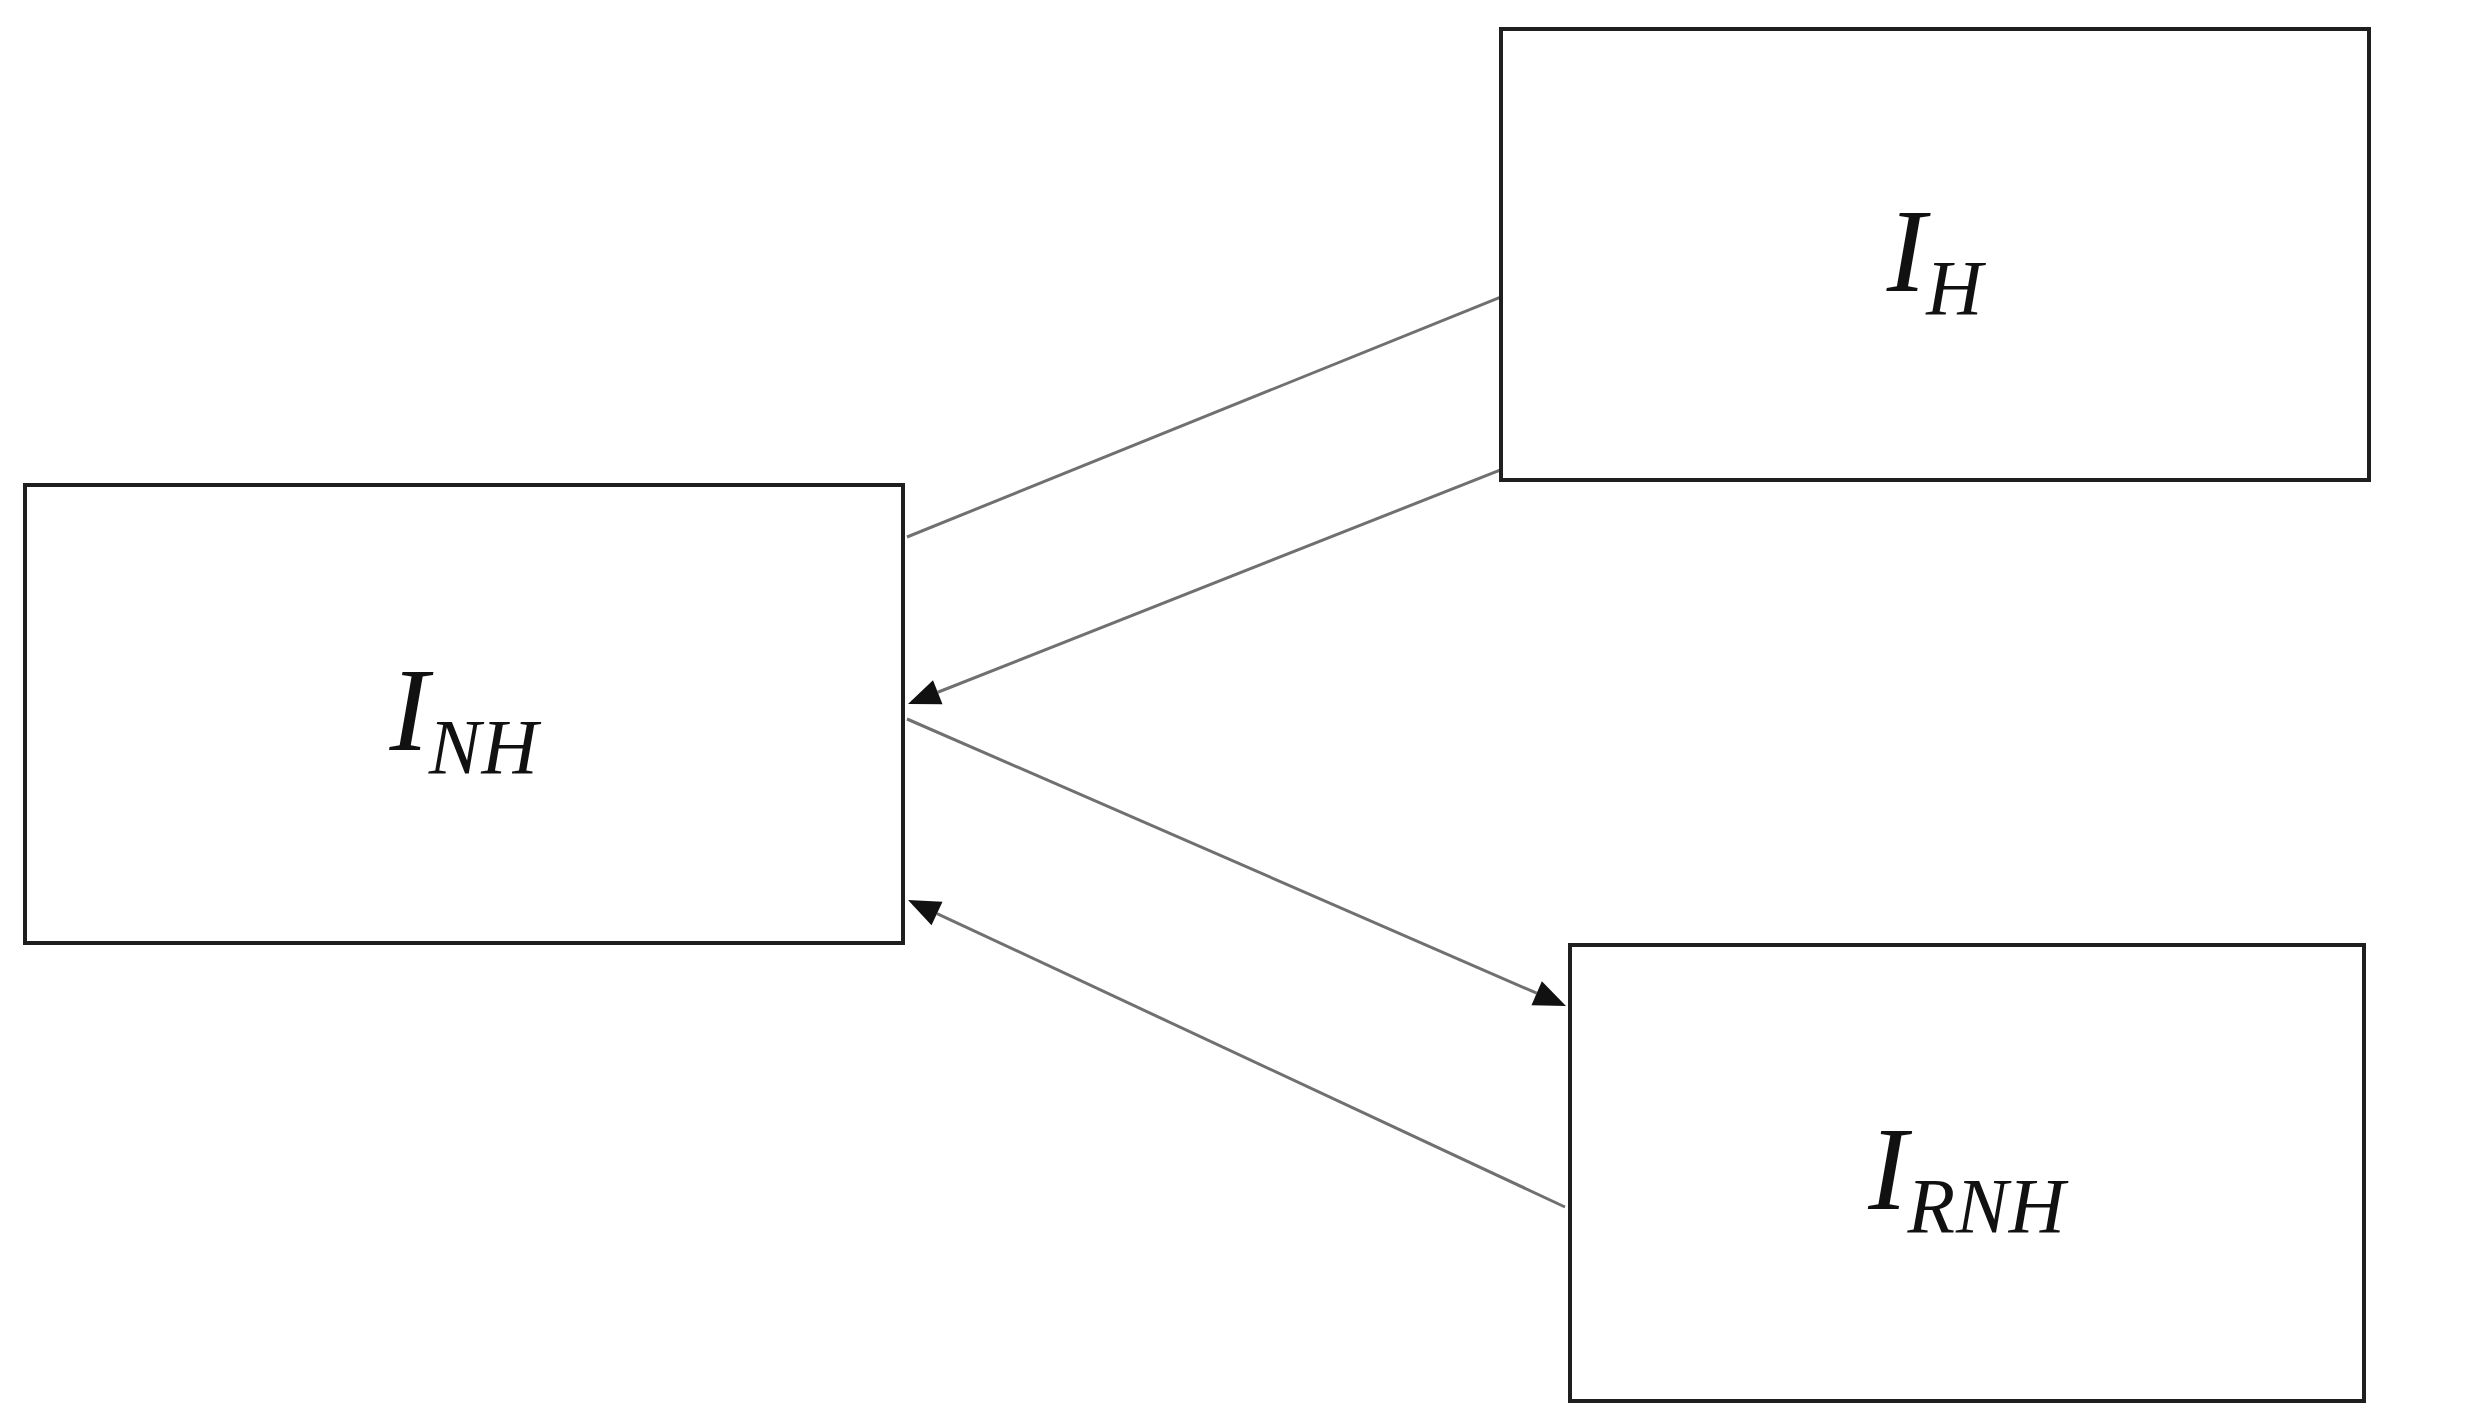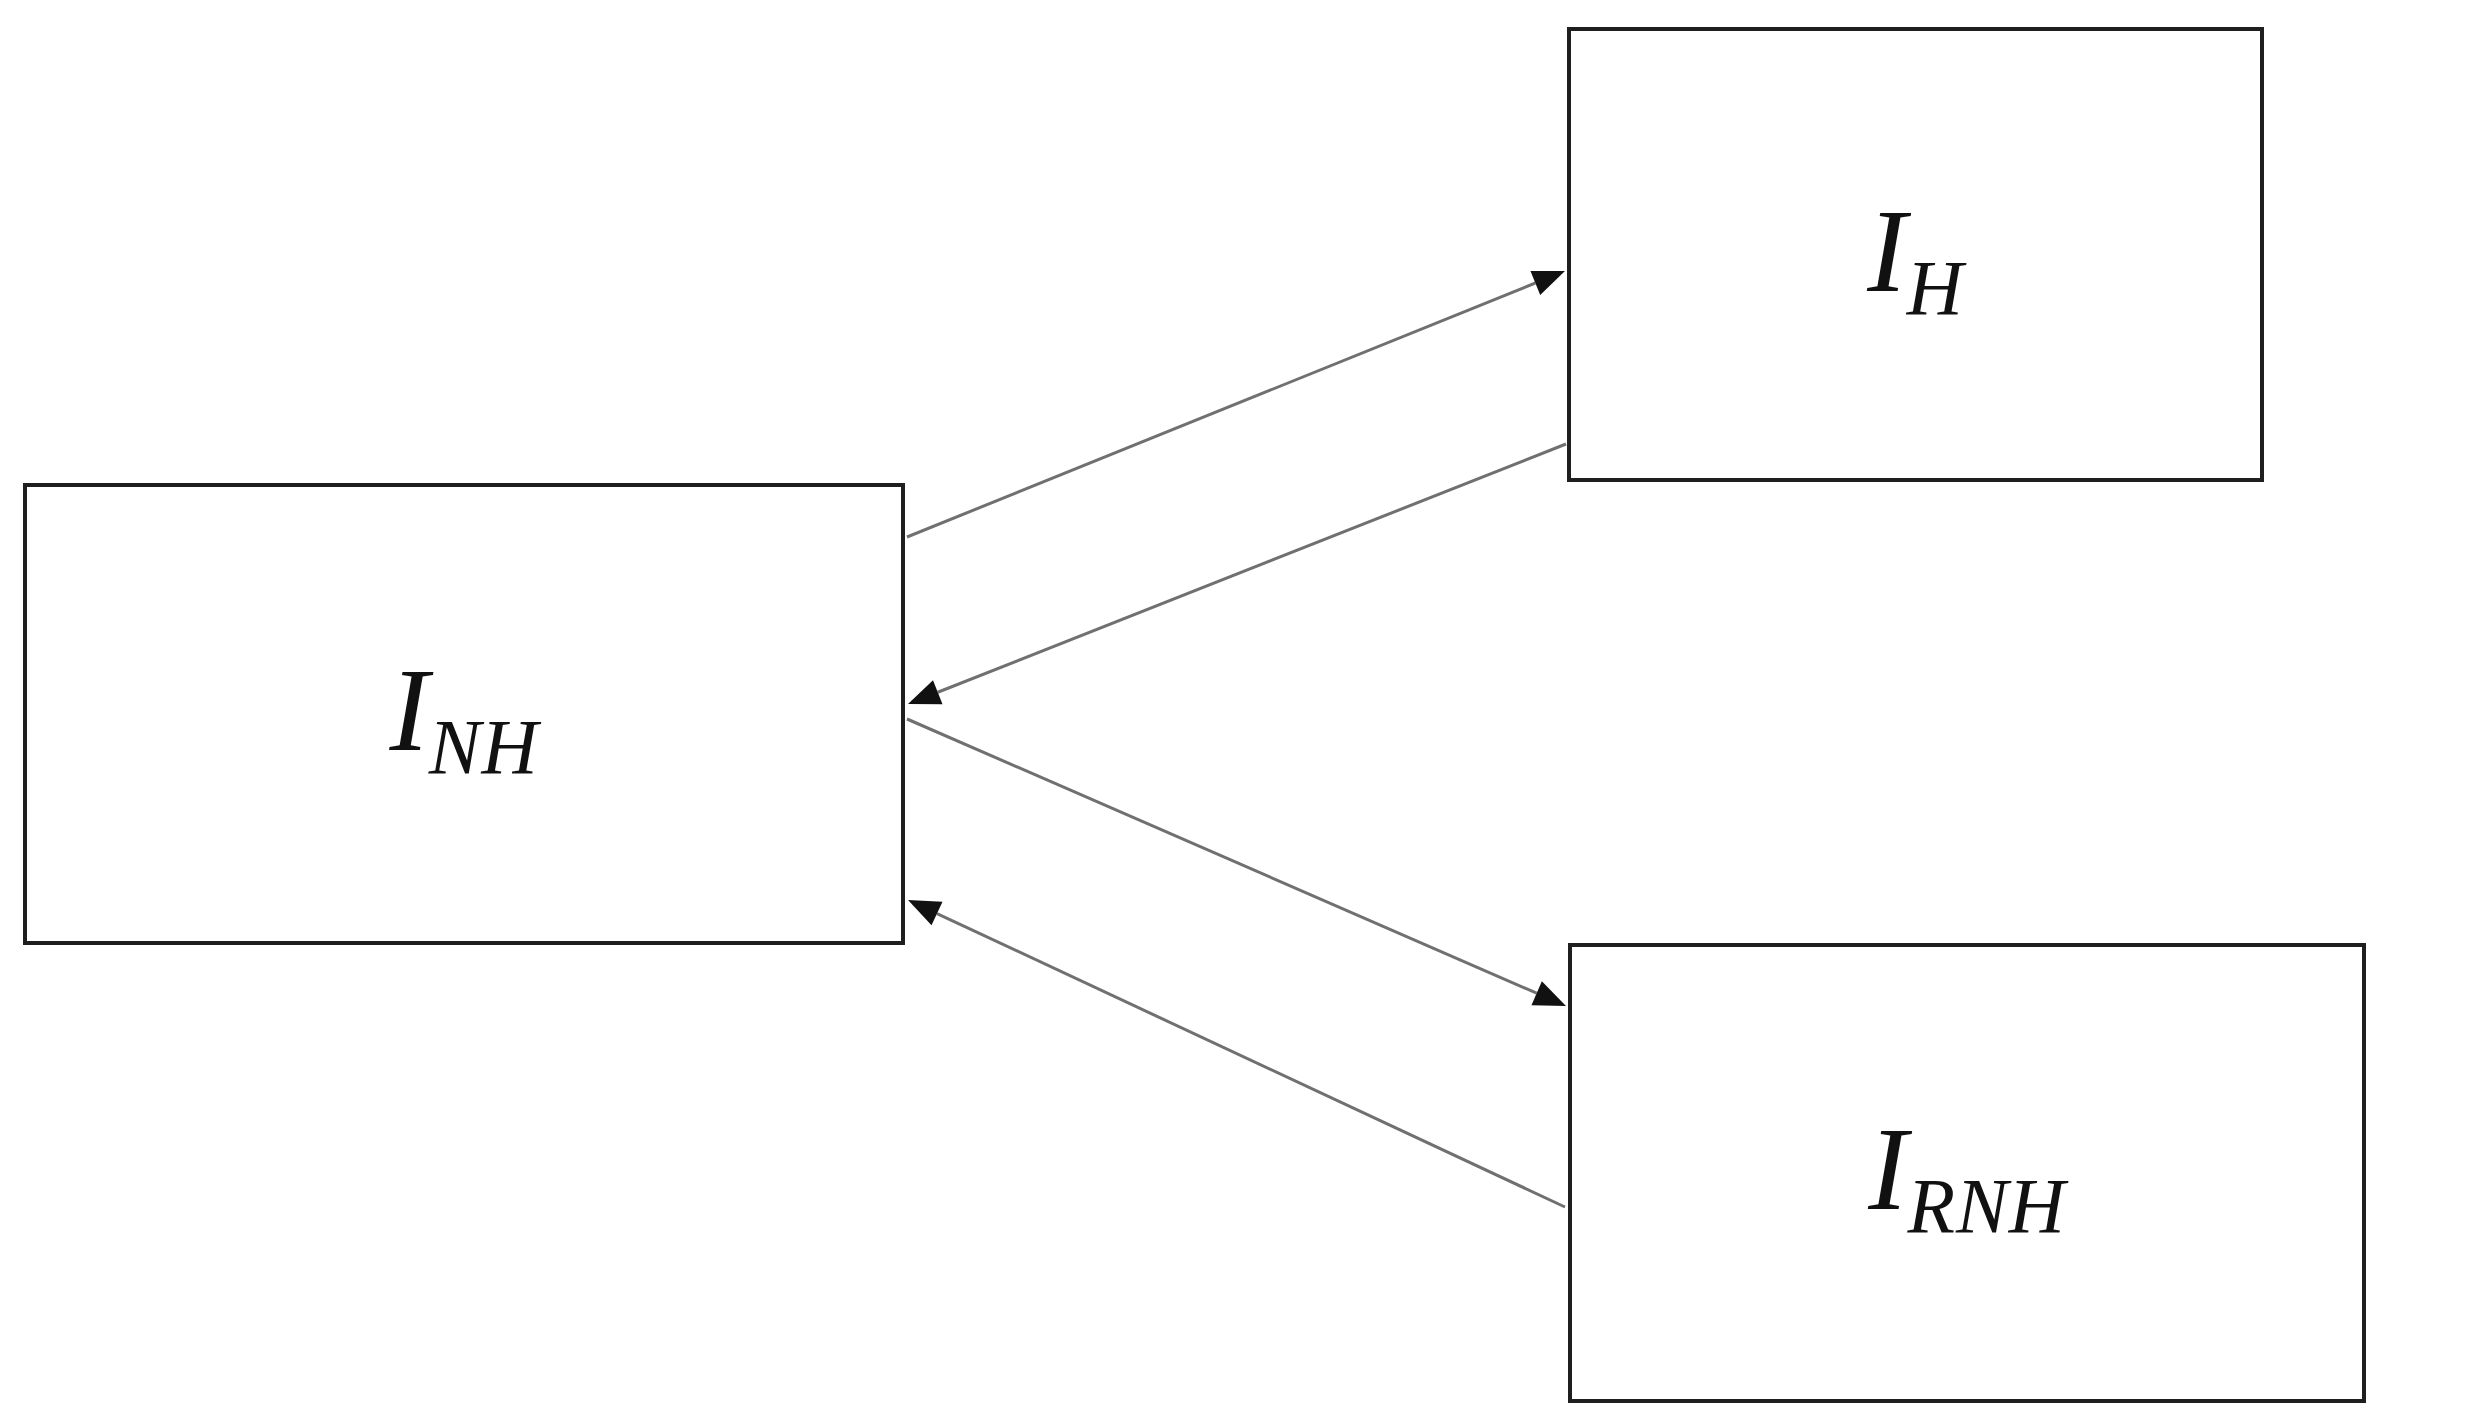--- a/index.html
+++ b/index.html
@@ -59,21 +59,21 @@
       <line x1="907" y1="719" x2="1536.6615492939948" y2="993.2228598594484" stroke="#707070" stroke-width="3"></line>
       <polygon points="1566,1006 1541.8522624760938,981.3041142601337 1531.4708361118958,1005.141605458763" fill="#111111"></polygon>
       <line x1="1565" y1="1207" x2="936.9910929455691" y2="913.5468272972446" stroke="#707070" stroke-width="3"></line>
       <polygon points="908,900 931.4876943560635,925.324458806382 942.4944915350748,901.7691957881071" fill="#111111"></polygon>
     </svg>
 
   <div class="node" style="left: 23px; top: 483px; width: 882px; height: 462px; font-family: Liberation Serif, serif;">
     <span class="node-label"><span>I</span><span class="sub">NH</span></span>
   </div>
 
-  <div class="node" style="left: 1567px; top: 27px; width: 697px; height: 455px;">
+  <div class="node" style="left: 1499px; top: 27px; width: 872px; height: 455px;">
     <span class="node-label"><span>I</span><span class="sub">H</span></span>
   </div>
 
   <div class="node" style="left: 1568px; top: 943px; width: 798px; height: 460px;">
     <span class="node-label"><span>I</span><span class="sub">RNH</span></span>
   </div>
 
 </div>
 
 </body></html>

